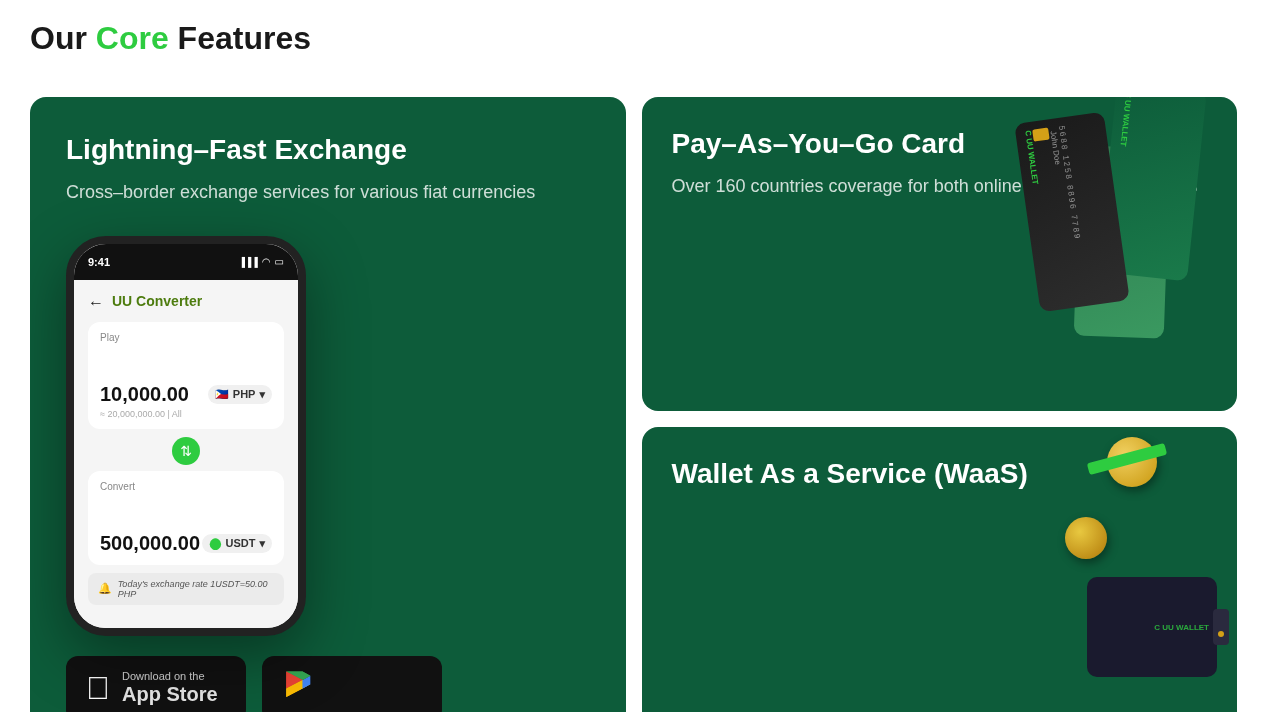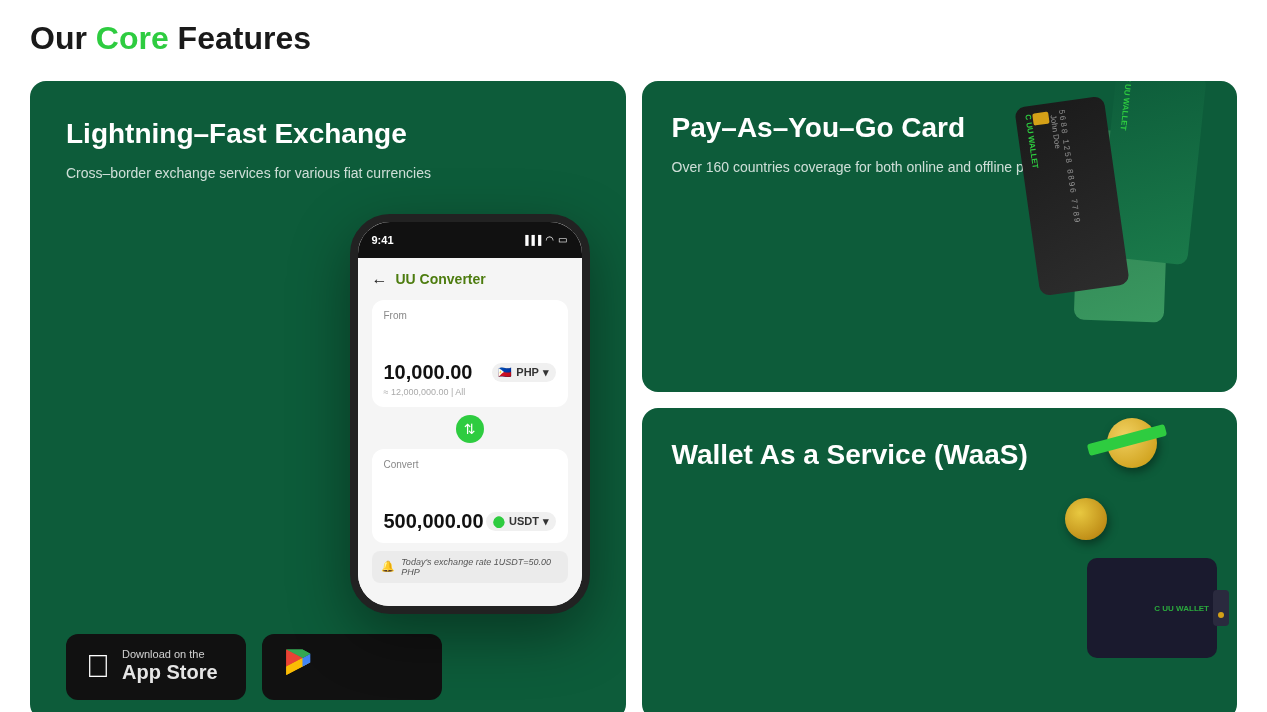--- a/index.html
+++ b/index.html
@@ -9,21 +9,21 @@
       padding: 20px 30px;
       width: 1267px;
       min-height: 712px;
     }
 
     
     .page-heading {
       font-size: 32px;
       font-weight: 700;
       color: #1a1a1a;
-      margin-bottom: 24px;
+      margin-bottom: 40px;
     }
     .page-heading .highlight {
       color: #2ecc40;
     }
 
     
     .features-grid {
       display: grid;
       grid-template-columns: 1fr 1fr;
       grid-template-rows: auto auto;
@@ -48,30 +48,30 @@
 
     .card-title {
       font-size: 28px;
       font-weight: 800;
       color: #fff;
       line-height: 1.2;
       margin-bottom: 12px;
     }
 
     .card-desc {
-      font-size: 14px;
+      font-size: 18px;
       color: rgba(255,255,255,0.8);
       line-height: 1.5;
       margin-bottom: 20px;
     }
 
     
     .phone-wrapper {
       display: flex;
-      justify-content: flex-end;
+      justify-content: flex-start;
       flex: 1;
       margin-top: 10px;
     }
 
     .phone {
       background: #fff;
       border-radius: 40px;
       width: 240px;
       height: 400px;
       border: 8px solid #222;
@@ -473,30 +473,30 @@
             <span style="color:#fff;font-size:10px;">▭</span>
           </div>
         </div>
         <div class="phone-content">
           <div class="phone-nav">
             <span class="back-arrow">←</span>
             <span class="phone-nav-title">UU Converter</span>
           </div>
 
           <div class="converter-box">
-            <div class="conv-label">From</div>
+            <div class="conv-label">Play</div>
             <div class="conv-currency">
               <span class="conv-amount">10,000.00</span>
               <span class="conv-flag">
                 <span>🇵🇭</span>
                 <span>PHP</span>
                 <span>▾</span>
               </span>
             </div>
-            <div class="conv-sub">≈ 12,000,000.00  |  All</div>
+            <div class="conv-sub">≈ 20,000,000.00  |  All</div>
           </div>
 
           <div class="swap-btn">
             <div class="swap-circle">⇅</div>
           </div>
 
           <div class="converter-box">
             <div class="conv-label">Convert</div>
             <div class="conv-currency">
               <span class="conv-amount">500,000.00</span>

